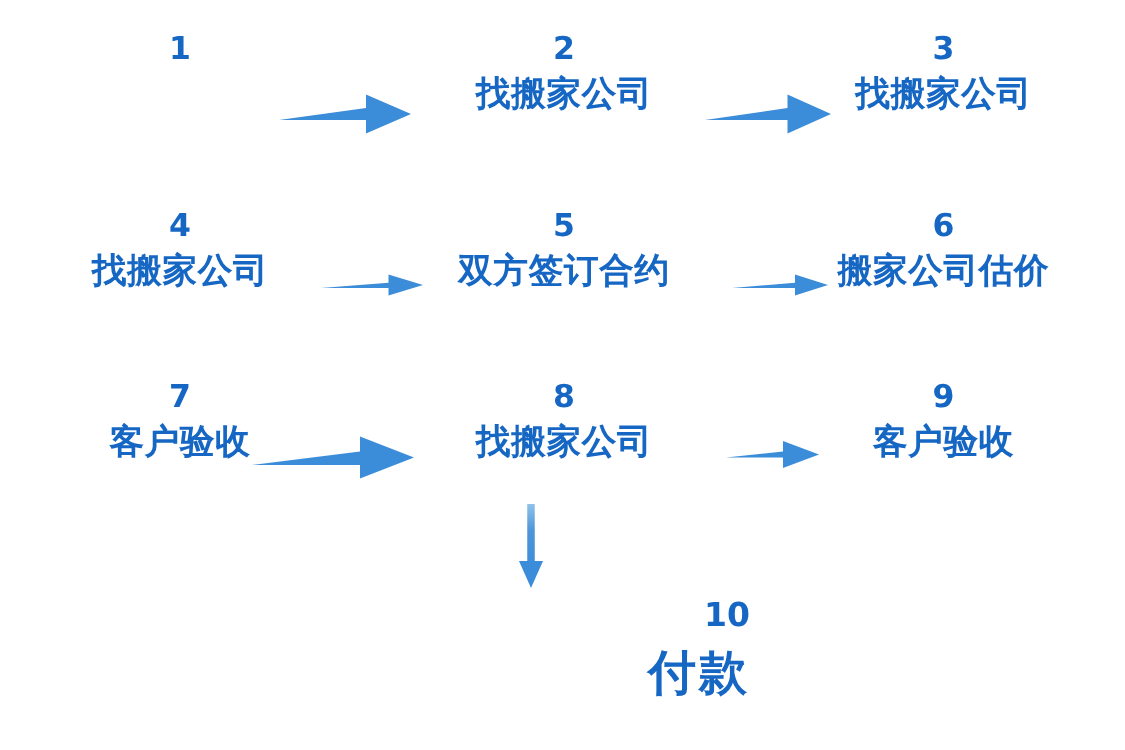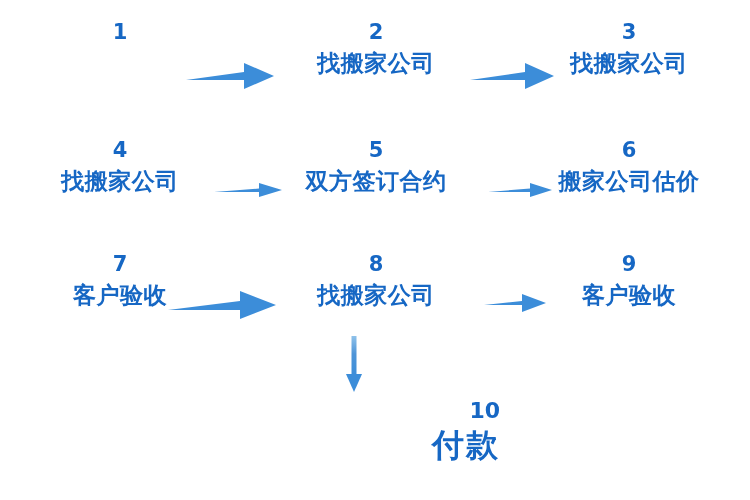--- a/index.html
+++ b/index.html
@@ -65,21 +65,20 @@
     line-height: 1;
     white-space: nowrap;
   }
   .step-final .step-num {
     font-size: 22px;
     margin-bottom: 10px;
   }
   .step-final .step-label {
     font-size: 32px;
     letter-spacing: 2px;
-    font-family: Liberation Mono, monospace;
   }
 
   
   .arrow {
     position: absolute;
   }
   .arrow svg { display: block; }
 
   
   .arrow-1-2 { left: 186px; top: 59px; }

